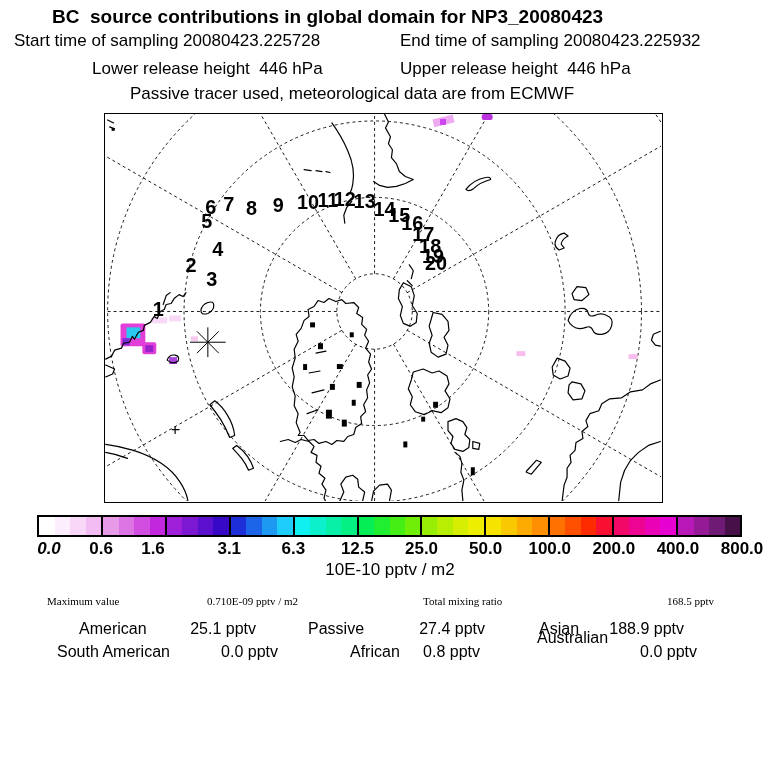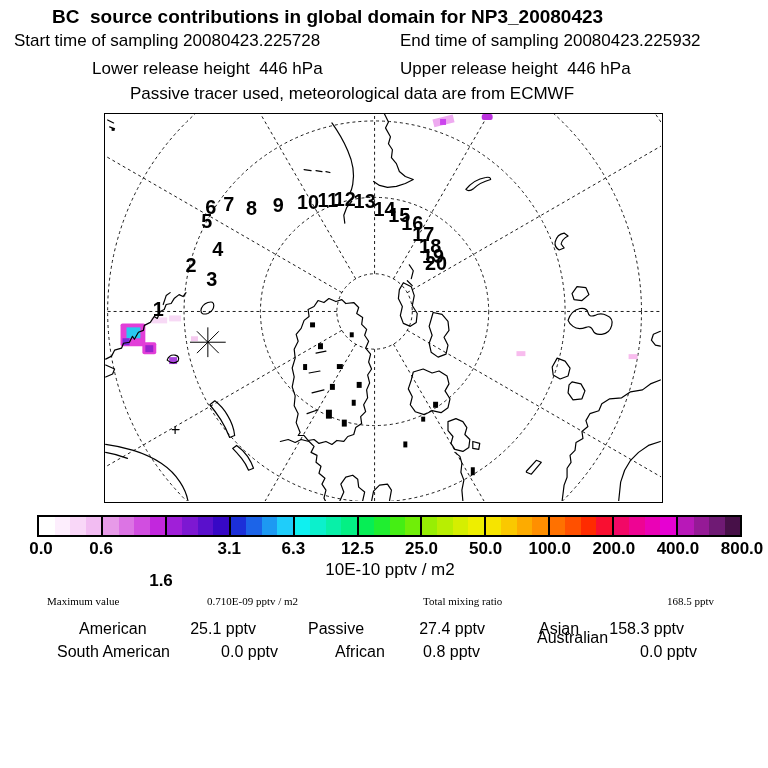--- a/index.html
+++ b/index.html
@@ -164,23 +164,23 @@
     <div class="seg" style="background: linear-gradient(to right, rgb(28, 47, 216) 0%, rgb(28, 47, 216) 25%, rgb(28, 100, 232) 25%, rgb(28, 100, 232) 50%, rgb(29, 153, 242) 50%, rgb(29, 153, 242) 75%, rgb(31, 205, 250) 75%, rgb(31, 205, 250) 100%);"></div>
     <div class="seg" style="background: linear-gradient(to right, rgb(15, 240, 240) 0%, rgb(15, 240, 240) 25%, rgb(12, 240, 204) 25%, rgb(12, 240, 204) 50%, rgb(8, 240, 168) 50%, rgb(8, 240, 168) 75%, rgb(4, 240, 132) 75%, rgb(4, 240, 132) 100%);"></div>
     <div class="seg" style="background: linear-gradient(to right, rgb(6, 238, 85) 0%, rgb(6, 238, 85) 25%, rgb(32, 238, 48) 25%, rgb(32, 238, 48) 50%, rgb(69, 238, 20) 50%, rgb(69, 238, 20) 75%, rgb(112, 238, 8) 75%, rgb(112, 238, 8) 100%);"></div>
     <div class="seg" style="background: linear-gradient(to right, rgb(151, 238, 4) 0%, rgb(151, 238, 4) 25%, rgb(184, 238, 2) 25%, rgb(184, 238, 2) 50%, rgb(213, 238, 1) 50%, rgb(213, 238, 1) 75%, rgb(238, 238, 0) 75%, rgb(238, 238, 0) 100%);"></div>
     <div class="seg" style="background: linear-gradient(to right, rgb(246, 228, 0) 0%, rgb(246, 228, 0) 25%, rgb(250, 200, 0) 25%, rgb(250, 200, 0) 50%, rgb(253, 171, 0) 50%, rgb(253, 171, 0) 75%, rgb(255, 143, 0) 75%, rgb(255, 143, 0) 100%);"></div>
     <div class="seg" style="background: linear-gradient(to right, rgb(255, 113, 0) 0%, rgb(255, 113, 0) 25%, rgb(255, 80, 0) 25%, rgb(255, 80, 0) 50%, rgb(255, 43, 0) 50%, rgb(255, 43, 0) 75%, rgb(249, 15, 49) 75%, rgb(249, 15, 49) 100%);"></div>
     <div class="seg" style="background: linear-gradient(to right, rgb(242, 8, 102) 0%, rgb(242, 8, 102) 25%, rgb(238, 4, 147) 25%, rgb(238, 4, 147) 50%, rgb(234, 2, 182) 50%, rgb(234, 2, 182) 75%, rgb(230, 1, 210) 75%, rgb(230, 1, 210) 100%);"></div>
     <div class="seg" style="background: linear-gradient(to right, rgb(184, 24, 184) 0%, rgb(184, 24, 184) 25%, rgb(149, 26, 150) 25%, rgb(149, 26, 150) 50%, rgb(111, 26, 116) 50%, rgb(111, 26, 116) 75%, rgb(71, 16, 72) 75%, rgb(71, 16, 72) 100%);"></div>
   </div>
 <div id="cb-ticks">
-    <span style="left: 4px;">0.0</span>
+    <span style="left: 12px; font-style: italic;">0.0</span>
     <span style="left: 64.0909px;">0.6</span>
-    <span style="left: 124px; margin-top: 32px;">1.6</span>
+    <span style="left: 116px;">1.6</span>
     <span style="left: 192.273px;">3.1</span>
     <span style="left: 256.364px;">6.3</span>
     <span style="left: 320.455px;">12.5</span>
     <span style="left: 384.545px;">25.0</span>
     <span style="left: 448.636px;">50.0</span>
     <span style="left: 512.727px;">100.0</span>
     <span style="left: 576.818px;">200.0</span>
     <span style="left: 640.909px;">400.0</span>
     <span style="left: 705px;">800.0</span>
   </div>
@@ -189,20 +189,20 @@
 <div class="abs t-stat1" style="left:47px;top:595px;">Maximum value</div>
 <div class="abs t-stat1" style="left:207px;top:595px;">0.710E-09 pptv / m2</div>
 <div class="abs t-stat1" style="left:423px;top:595px;">Total mixing ratio</div>
 <div class="abs t-stat1" style="right:54px;top:595px;">168.5 pptv</div>
 
 <div class="abs t-stat2" style="left:79px;top:620px;">American</div>
 <div class="abs t-stat2" style="right:512px;top:620px;">25.1 pptv</div>
 <div class="abs t-stat2" style="left:308px;top:620px;">Passive</div>
 <div class="abs t-stat2" style="right:283px;top:620px;">27.4 pptv</div>
 <div class="abs t-stat2" style="left:539px;top:620px;">Asian</div>
-<div class="abs t-stat2" style="right:84px;top:620px;">158.3 pptv</div>
+<div class="abs t-stat2" style="right:84px;top:620px;">188.9 pptv</div>
 
 <div class="abs t-stat2" style="left:57px;top:643px;">South American</div>
 <div class="abs t-stat2" style="right:490px;top:643px;">0.0 pptv</div>
-<div class="abs t-stat2" style="left:335px;top:643px;">African</div>
+<div class="abs t-stat2" style="left:350px;top:643px;">African</div>
 <div class="abs t-stat2" style="right:288px;top:643px;">0.8 pptv</div>
 <div class="abs t-stat2" style="left:537px;top:629px;">Australian</div>
 <div class="abs t-stat2" style="right:71px;top:643px;">0.0 pptv</div>
 
 </body></html>

